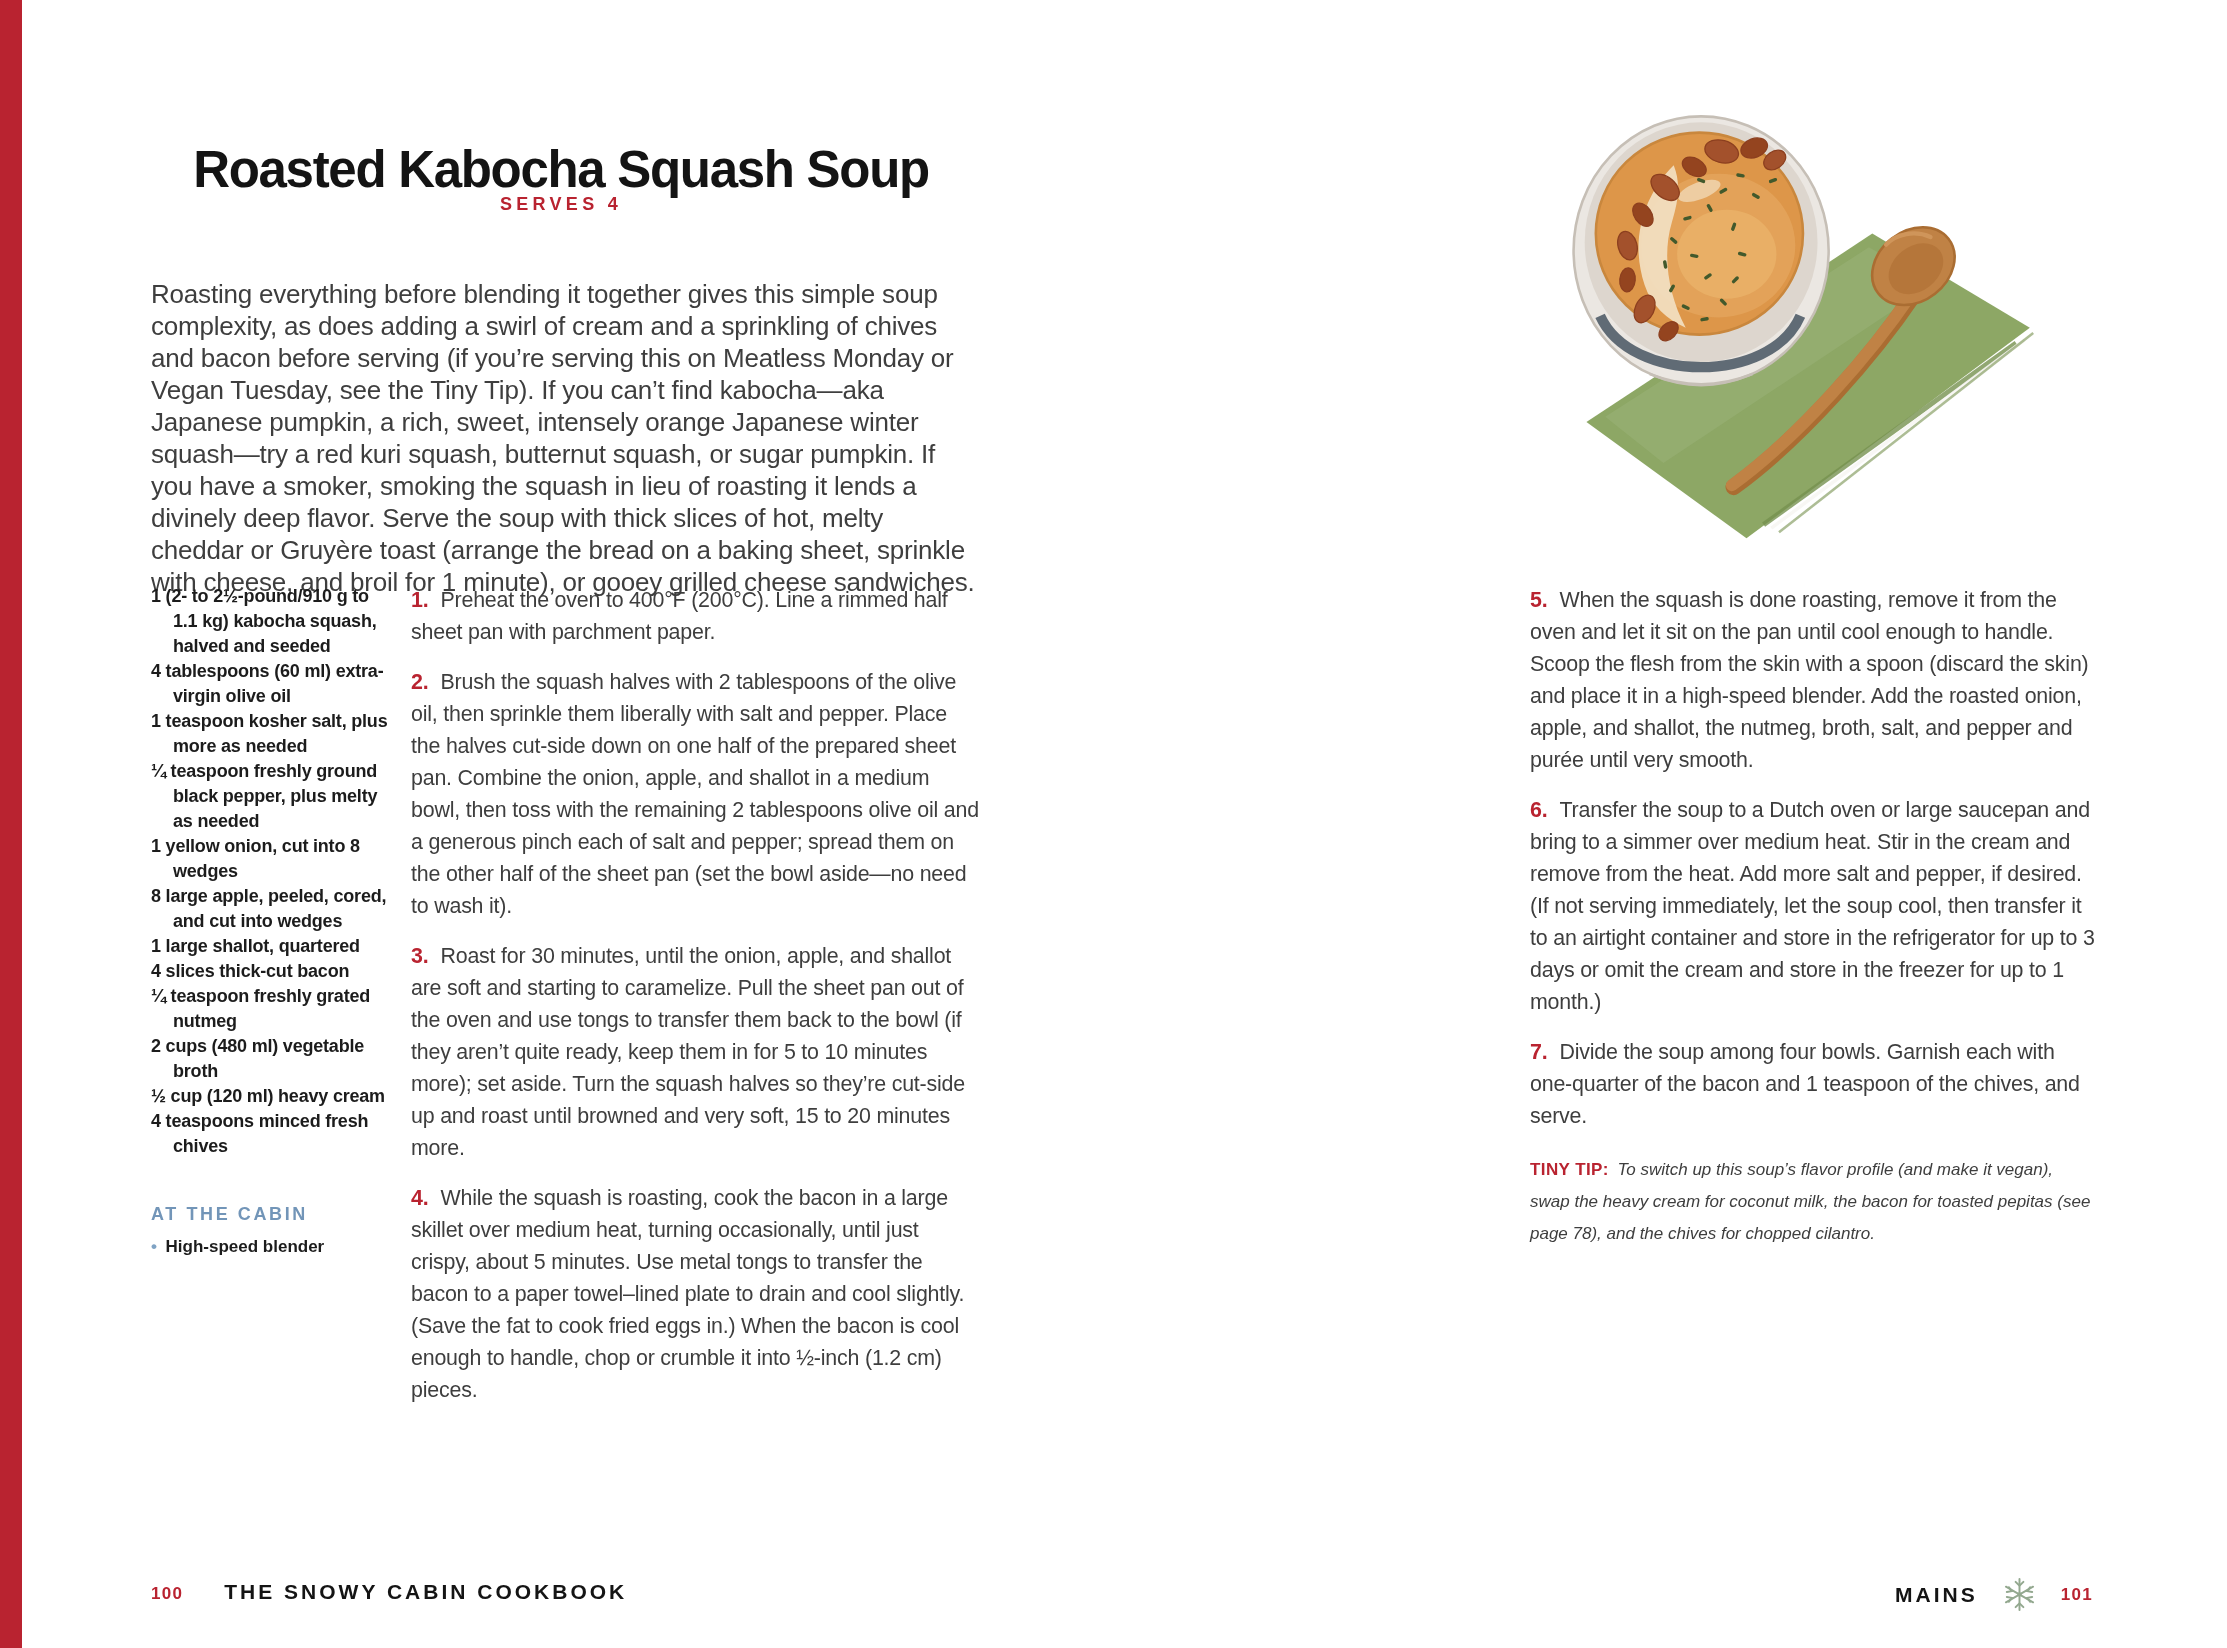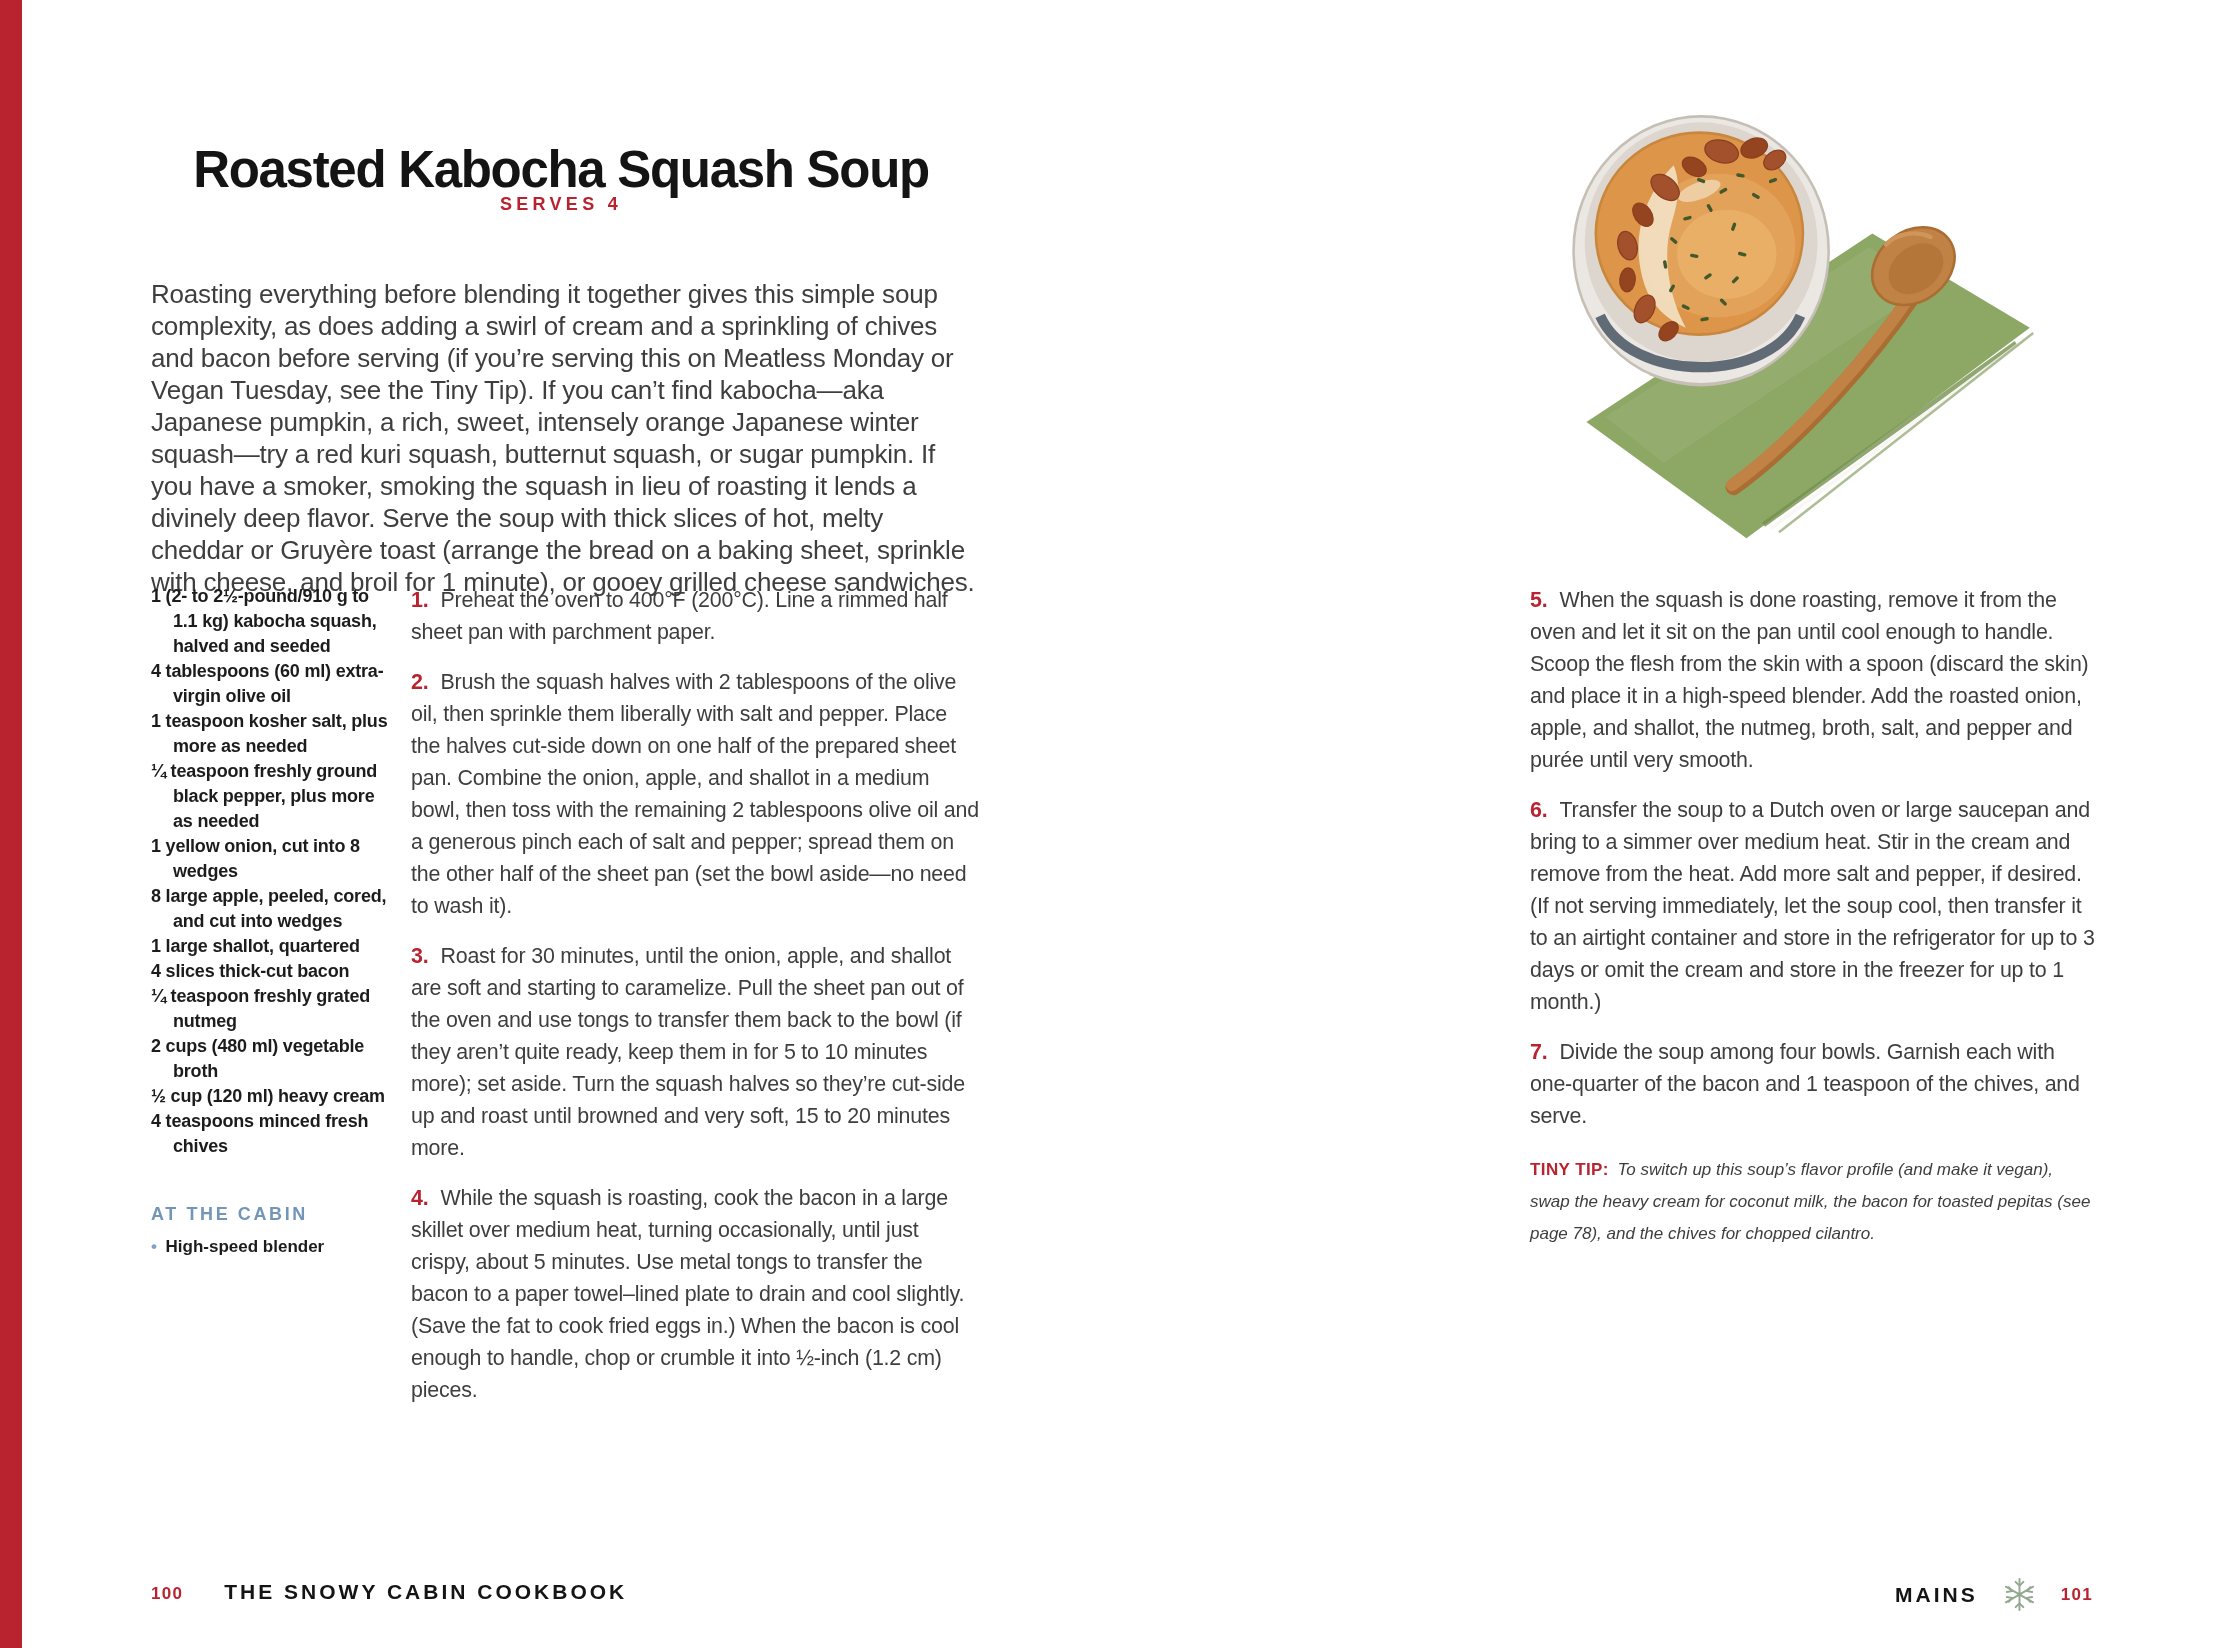--- a/index.html
+++ b/index.html
@@ -54,21 +54,21 @@
 
   <h1 class="recipe-title">Roasted Kabocha Squash Soup</h1>
   <div class="serves">SERVES 4</div>
 
   <p class="intro">Roasting everything before blending it together gives this simple soup complexity, as does adding a swirl of cream and a sprinkling of chives and bacon before serving (if you’re serving this on Meatless Monday or Vegan Tuesday, see the Tiny Tip). If you can’t find kabocha—aka Japanese pumpkin, a rich, sweet, intensely orange Japanese winter squash—try a red kuri squash, butternut squash, or sugar pumpkin. If you have a smoker, smoking the squash in lieu of roasting it lends a divinely deep flavor. Serve the soup with thick slices of hot, melty cheddar or Gruyère toast (arrange the bread on a baking sheet, sprinkle with cheese, and broil for 1 minute), or gooey grilled cheese sandwiches.</p>
 
   <div class="ing-col">
     <div class="ing">1 (2- to 2½-pound/910 g to 1.1 kg) kabocha squash, halved and seeded</div>
     <div class="ing">4 tablespoons (60 ml) extra-virgin olive oil</div>
     <div class="ing">1 teaspoon kosher salt, plus more as needed</div>
-    <div class="ing">¼ teaspoon freshly ground black pepper, plus more as needed</div>
+    <div class="ing">¼ teaspoon freshly ground black pepper, plus melty as needed</div>
     <div class="ing">1 yellow onion, cut into 8 wedges</div>
     <div class="ing">8 large apple, peeled, cored, and cut into wedges</div>
     <div class="ing">1 large shallot, quartered</div>
     <div class="ing">4 slices thick-cut bacon</div>
     <div class="ing">¼ teaspoon freshly grated nutmeg</div>
     <div class="ing">2 cups (480 ml) vegetable broth</div>
     <div class="ing">½ cup (120 ml) heavy cream</div>
     <div class="ing">4 teaspoons minced fresh chives</div>
 
     <div class="cabin">

